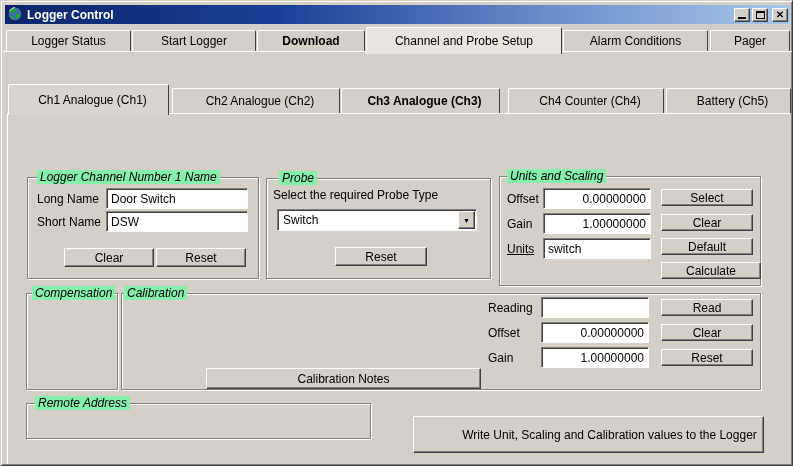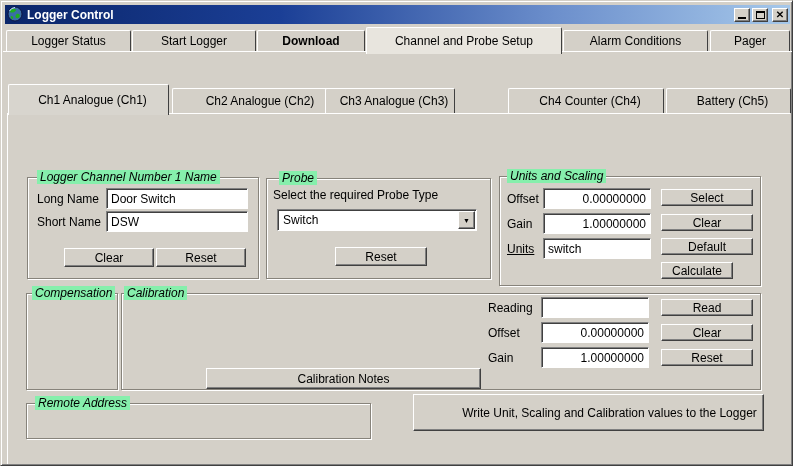--- a/index.html
+++ b/index.html
@@ -130,21 +130,21 @@
   <div class="tab r1" style="left:5px;   width:125px;">Logger Status</div>
   <div class="tab r1" style="left:131px; width:124px;">Start Logger</div>
   <div class="tab r1" style="left:256px; width:108px;font-weight:bold;">Download</div>
   <div class="tab r1" style="left:562px; width:145px;">Alarm Conditions</div>
   <div class="tab r1 active" style="left:365px; width:196px;">Channel and Probe Setup</div>
   <div class="tab r1" style="left:709px; width:80px;">Pager</div>
 
   <div id="page2"></div>
   <div class="tab r2 active" style="left:7px; width:161px;">Ch1 Analogue (Ch1)</div>
   <div class="tab r2" style="left:171px; width:168px;">Ch2 Analogue (Ch2)</div>
-  <div class="tab r2" style="left:324px; width:130px;">Ch3 Analogue (Ch3)</div>
+  <div class="tab r2" style="left:340px; width:159px;font-weight:bold;">Ch3 Analogue (Ch3)</div>
   <div class="tab r2" style="left:507px; width:156px;">Ch4 Counter (Ch4)</div>
   <div class="tab r2" style="left:665px; width:125px;">Battery (Ch5)</div>
 
   <div class="grp" style="left:26px; top:176px; width:232px; height:102px;">
     <span class="grp-legend" style="left:9px;">Logger Channel Number 1 Name</span>
   </div>
   <span class="lbl" style="left:36px; top:191px;">Long Name</span>
   <input class="tbox" style="left: 105px; top: 187px; width: 142px; height: 21px;" value="Door Switch">
   <span class="lbl" style="left:36px; top:214px;">Short Name</span>
   <input class="tbox" style="left: 105px; top: 210px; width: 142px; height: 21px;" value="DSW">
@@ -168,21 +168,21 @@
   </div>
   <span class="lbl" style="left:506px; top:191px;">Offset</span>
   <input class="tbox num" style="left: 542px; top: 187px; width: 108px; height: 21px;" value="0.00000000">
   <span class="lbl" style="left:506px; top:216px;">Gain</span>
   <input class="tbox num" style="left: 542px; top: 212px; width: 108px; height: 21px;" value="1.00000000">
   <span class="lbl" style="left:506px; top:241px;text-decoration:underline;">Units</span>
   <input class="tbox" style="left: 542px; top: 237px; width: 108px; height: 21px;" value="switch">
   <div class="btn" style="left:660px; top:188px; width:92px; height:17px;">Select</div>
   <div class="btn" style="left:660px; top:213px; width:92px; height:17px;">Clear</div>
   <div class="btn" style="left:660px; top:237px; width:92px; height:17px;">Default</div>
-  <div class="btn" style="left:660px; top:261px; width:72px; height:17px;">Calculate</div>
+  <div class="btn" style="left:660px; top:261px; width:100px; height:17px;">Calculate</div>
 
   <div class="grp" style="left:25px; top:292px; width:92px; height:97px;">
     <span class="grp-legend" style="left:5px;">Compensation</span>
   </div>
 
   <div class="grp" style="left:120px; top:292px; width:640px; height:97px;">
     <span class="grp-legend" style="left:2px;">Calibration</span>
   </div>
   <span class="lbl" style="left:487px; top:300px;">Reading</span>
   <input class="tbox" style="left: 540px; top: 296px; width: 108px; height: 21px;" value="">
@@ -192,15 +192,15 @@
   <input class="tbox num" style="left: 540px; top: 346px; width: 108px; height: 21px;" value="1.00000000">
   <div class="btn" style="left:660px; top:298px; width:92px; height:17px;">Read</div>
   <div class="btn" style="left:660px; top:323px; width:92px; height:17px;">Clear</div>
   <div class="btn" style="left:660px; top:348px; width:92px; height:17px;">Reset</div>
   <div class="btn" style="left:205px; top:367px; width:275px; height:21px;">Calibration Notes</div>
 
   <div class="grp" style="left:25px; top:402px; width:345px; height:36px;">
     <span class="grp-legend" style="left:8px;">Remote Address</span>
   </div>
 
-  <div class="btn" style="left:412px; top:393px; width:351px; height:37px;padding-left:42px;">Write Unit, Scaling and Calibration values to the Logger</div>
+  <div class="btn" style="left:412px; top:415px; width:351px; height:37px;padding-left:42px;">Write Unit, Scaling and Calibration values to the Logger</div>
 
 </div>
 
 </body></html>

